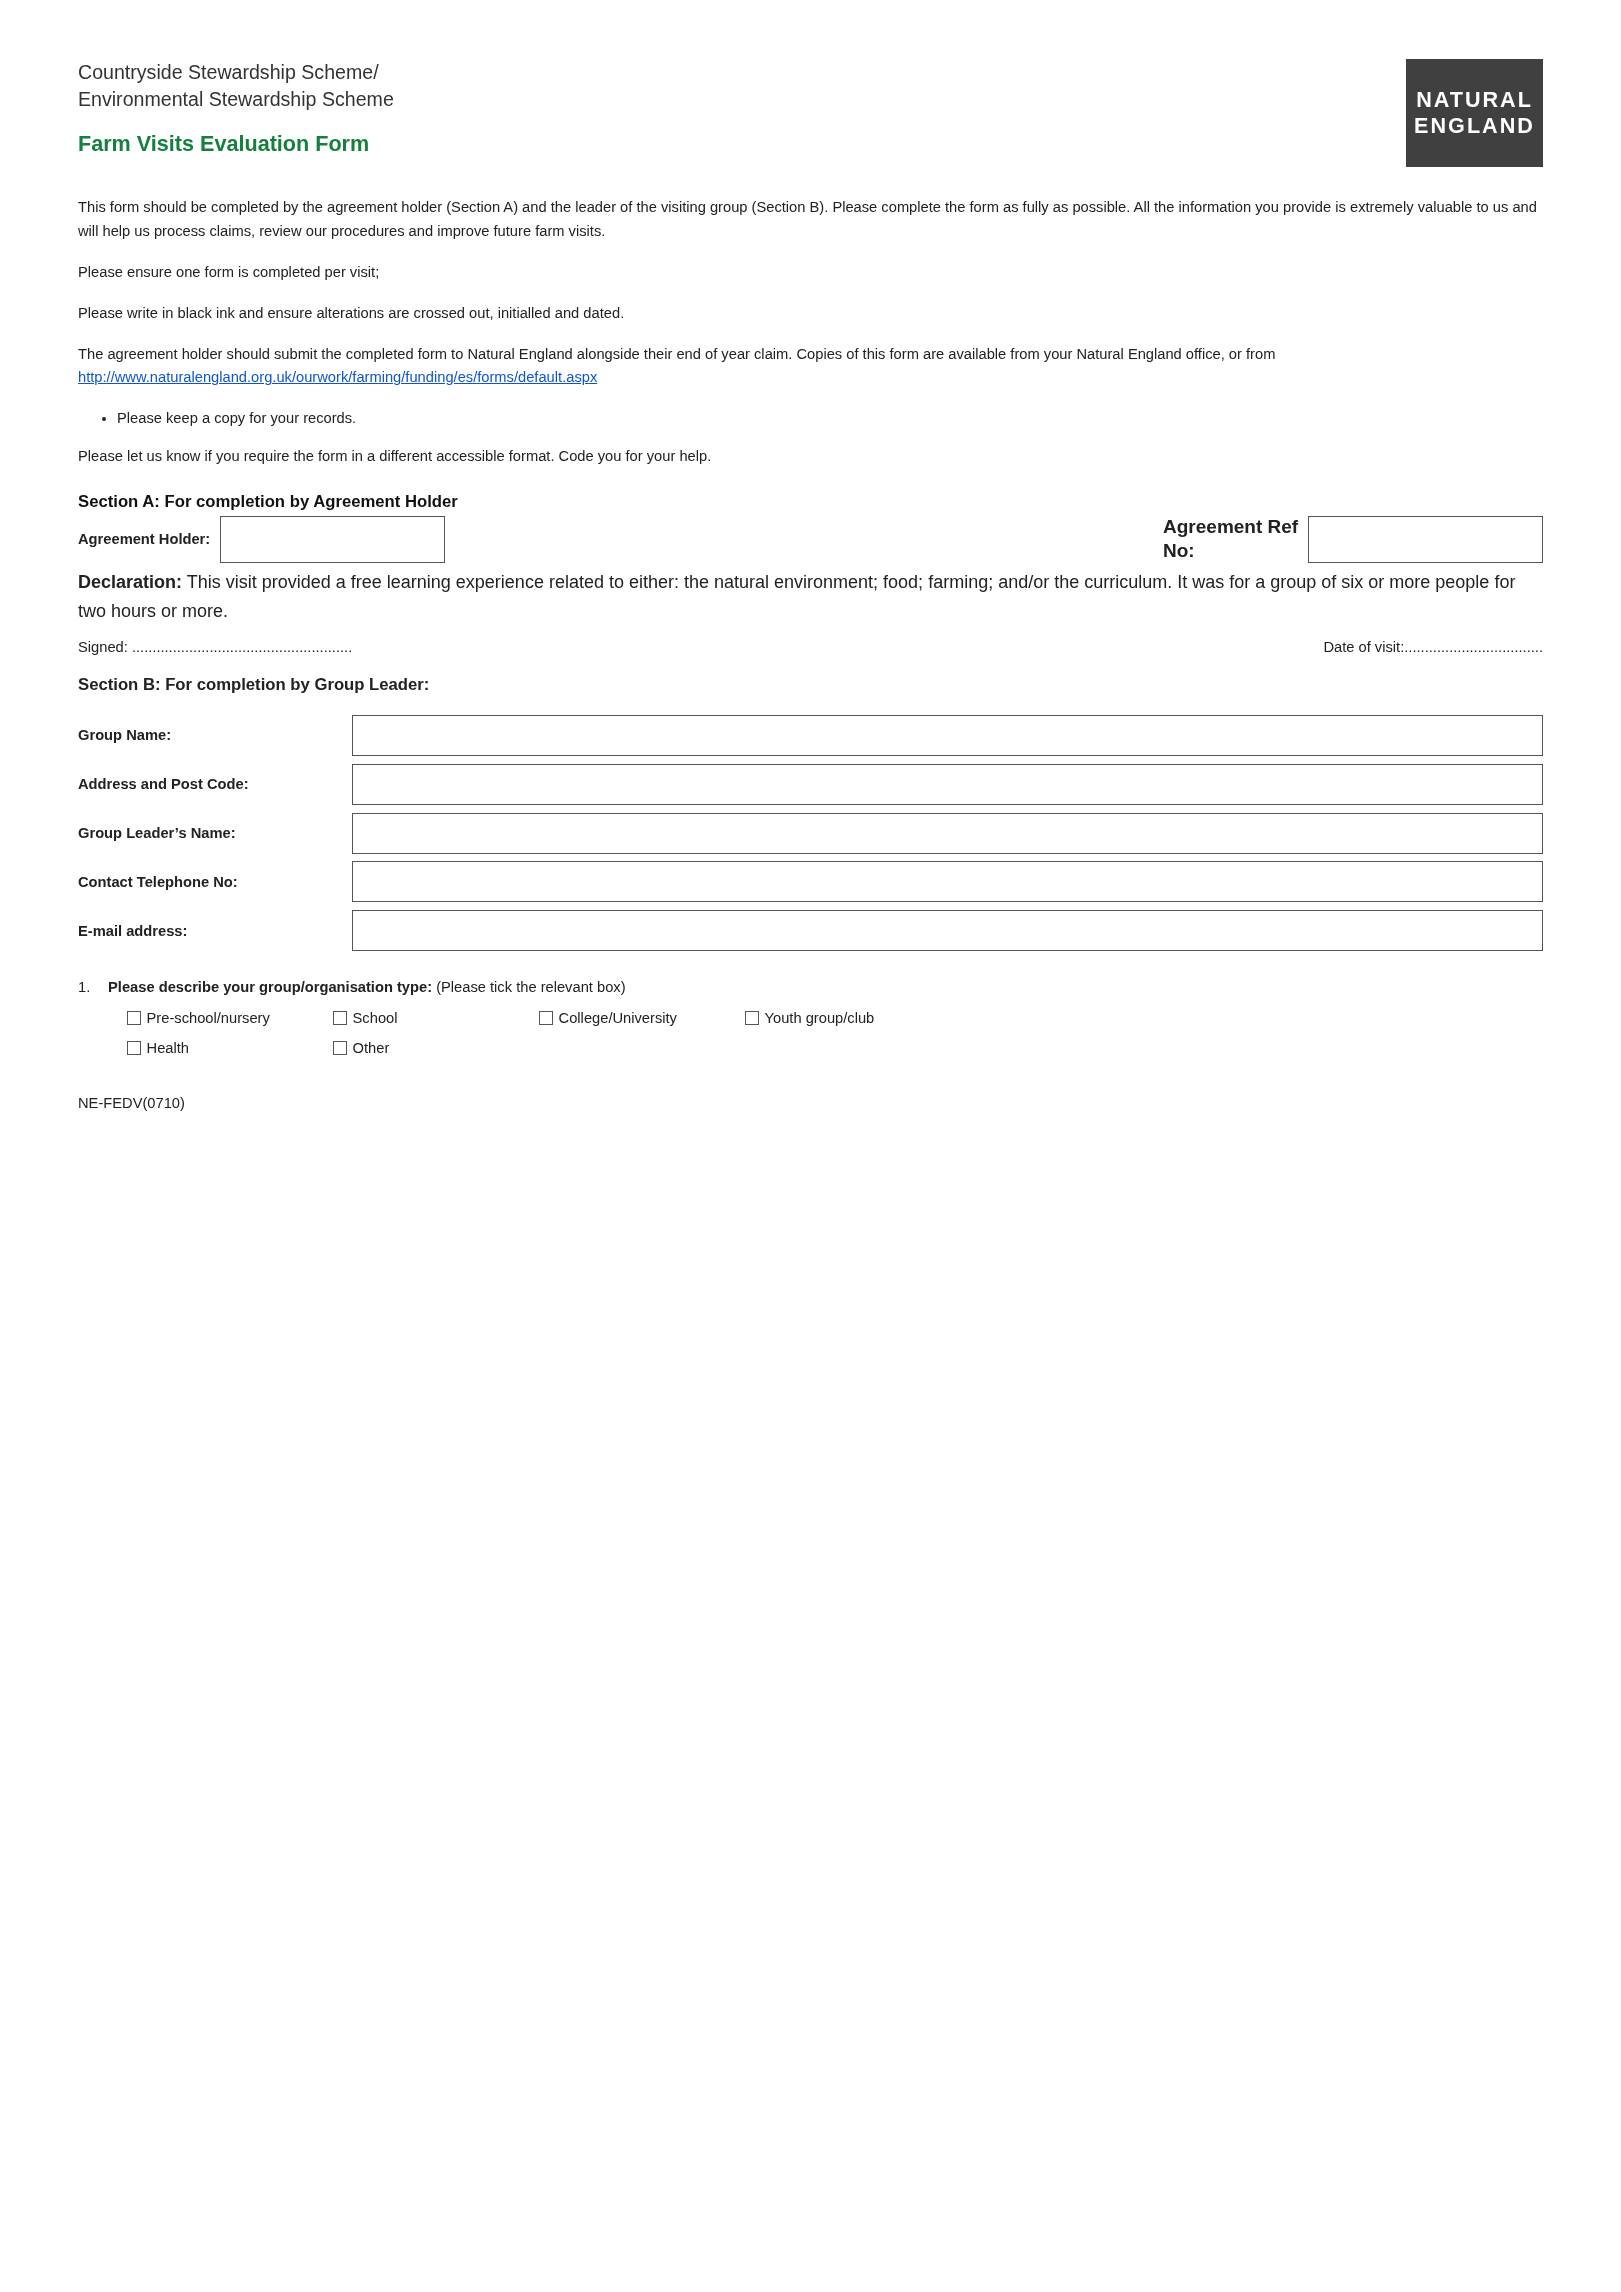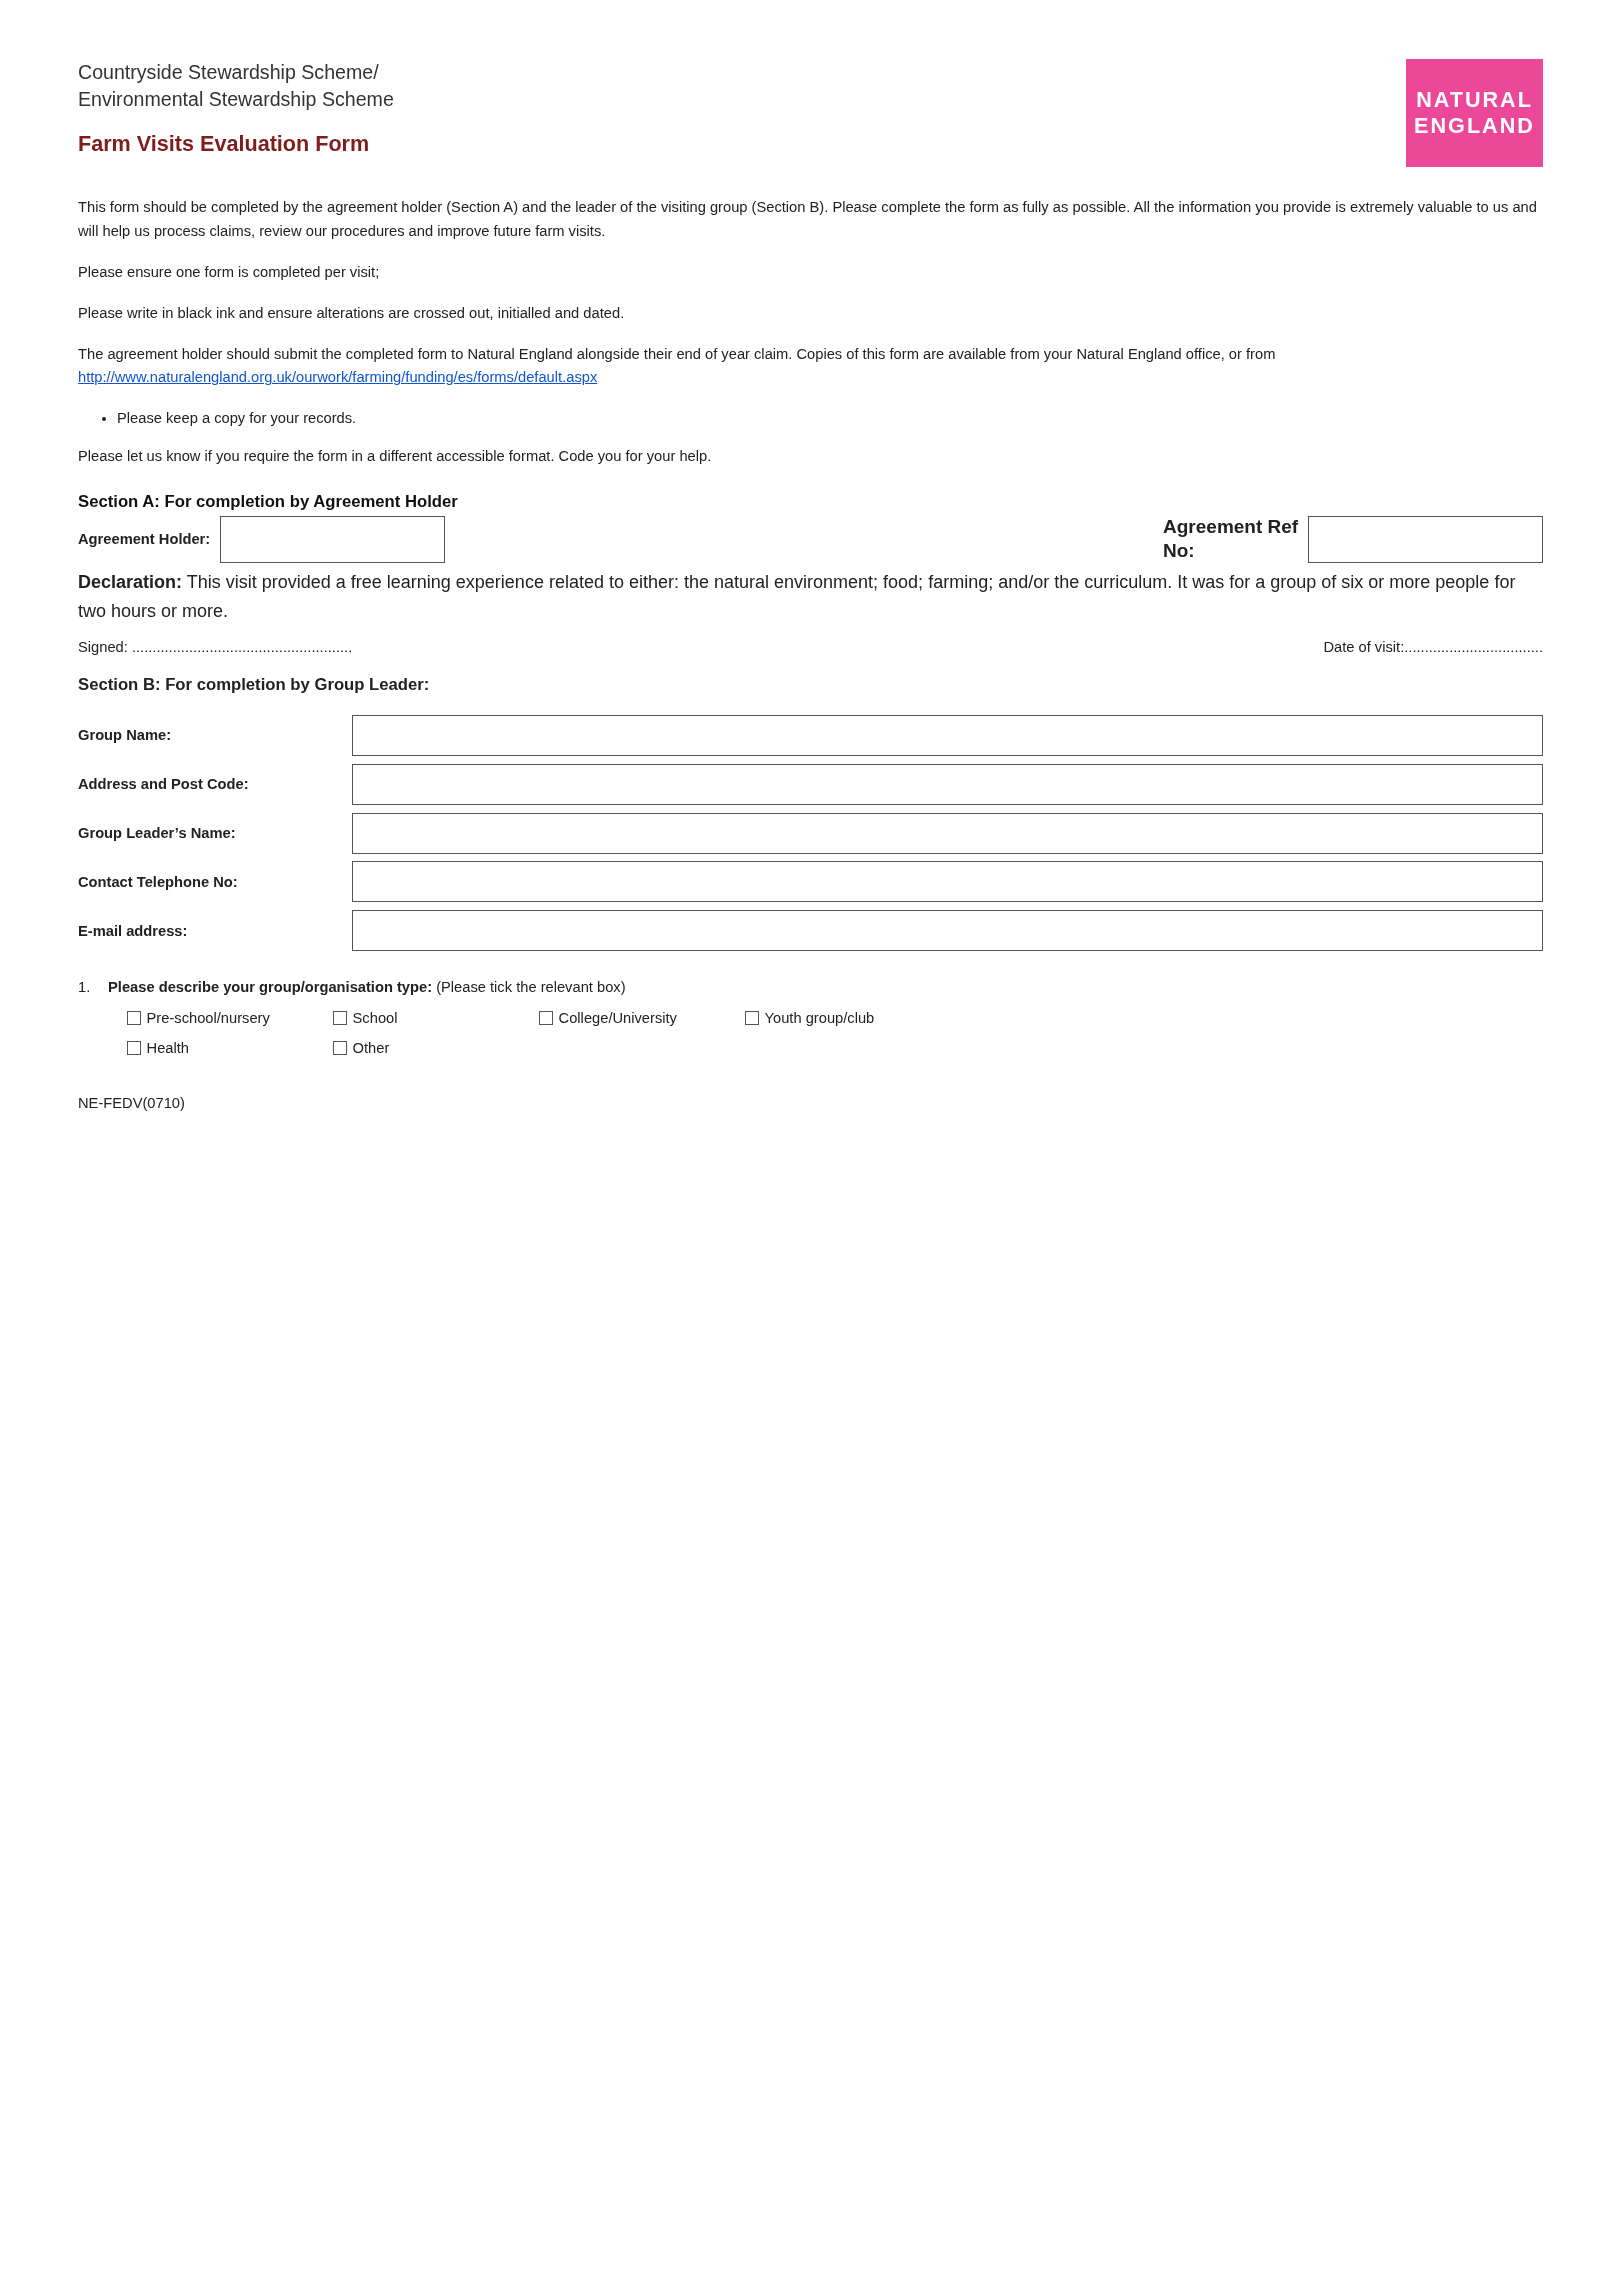--- a/index.html
+++ b/index.html
@@ -33,27 +33,27 @@
       font-size: 19.6px;
       color: #333;
       line-height: 1.4;
       margin-bottom: 0;
     }
 
     .form-title {
       font-size: 21.6px;
       font-weight: bold;
       margin-top: 17.6px;
-      color: #7f1d1d;
+      color: #15803d;
     }
 
     .logo-box {
       width: 137px;
       height: 108px;
-      background-color: #ec4899;
+      background-color: #404040;
       display: flex;
       flex-direction: column;
       align-items: center;
       justify-content: center;
       flex-shrink: 0;
       margin-left: 39px;
     }
 
     .logo-text-natural {
       color: #ffffff;

